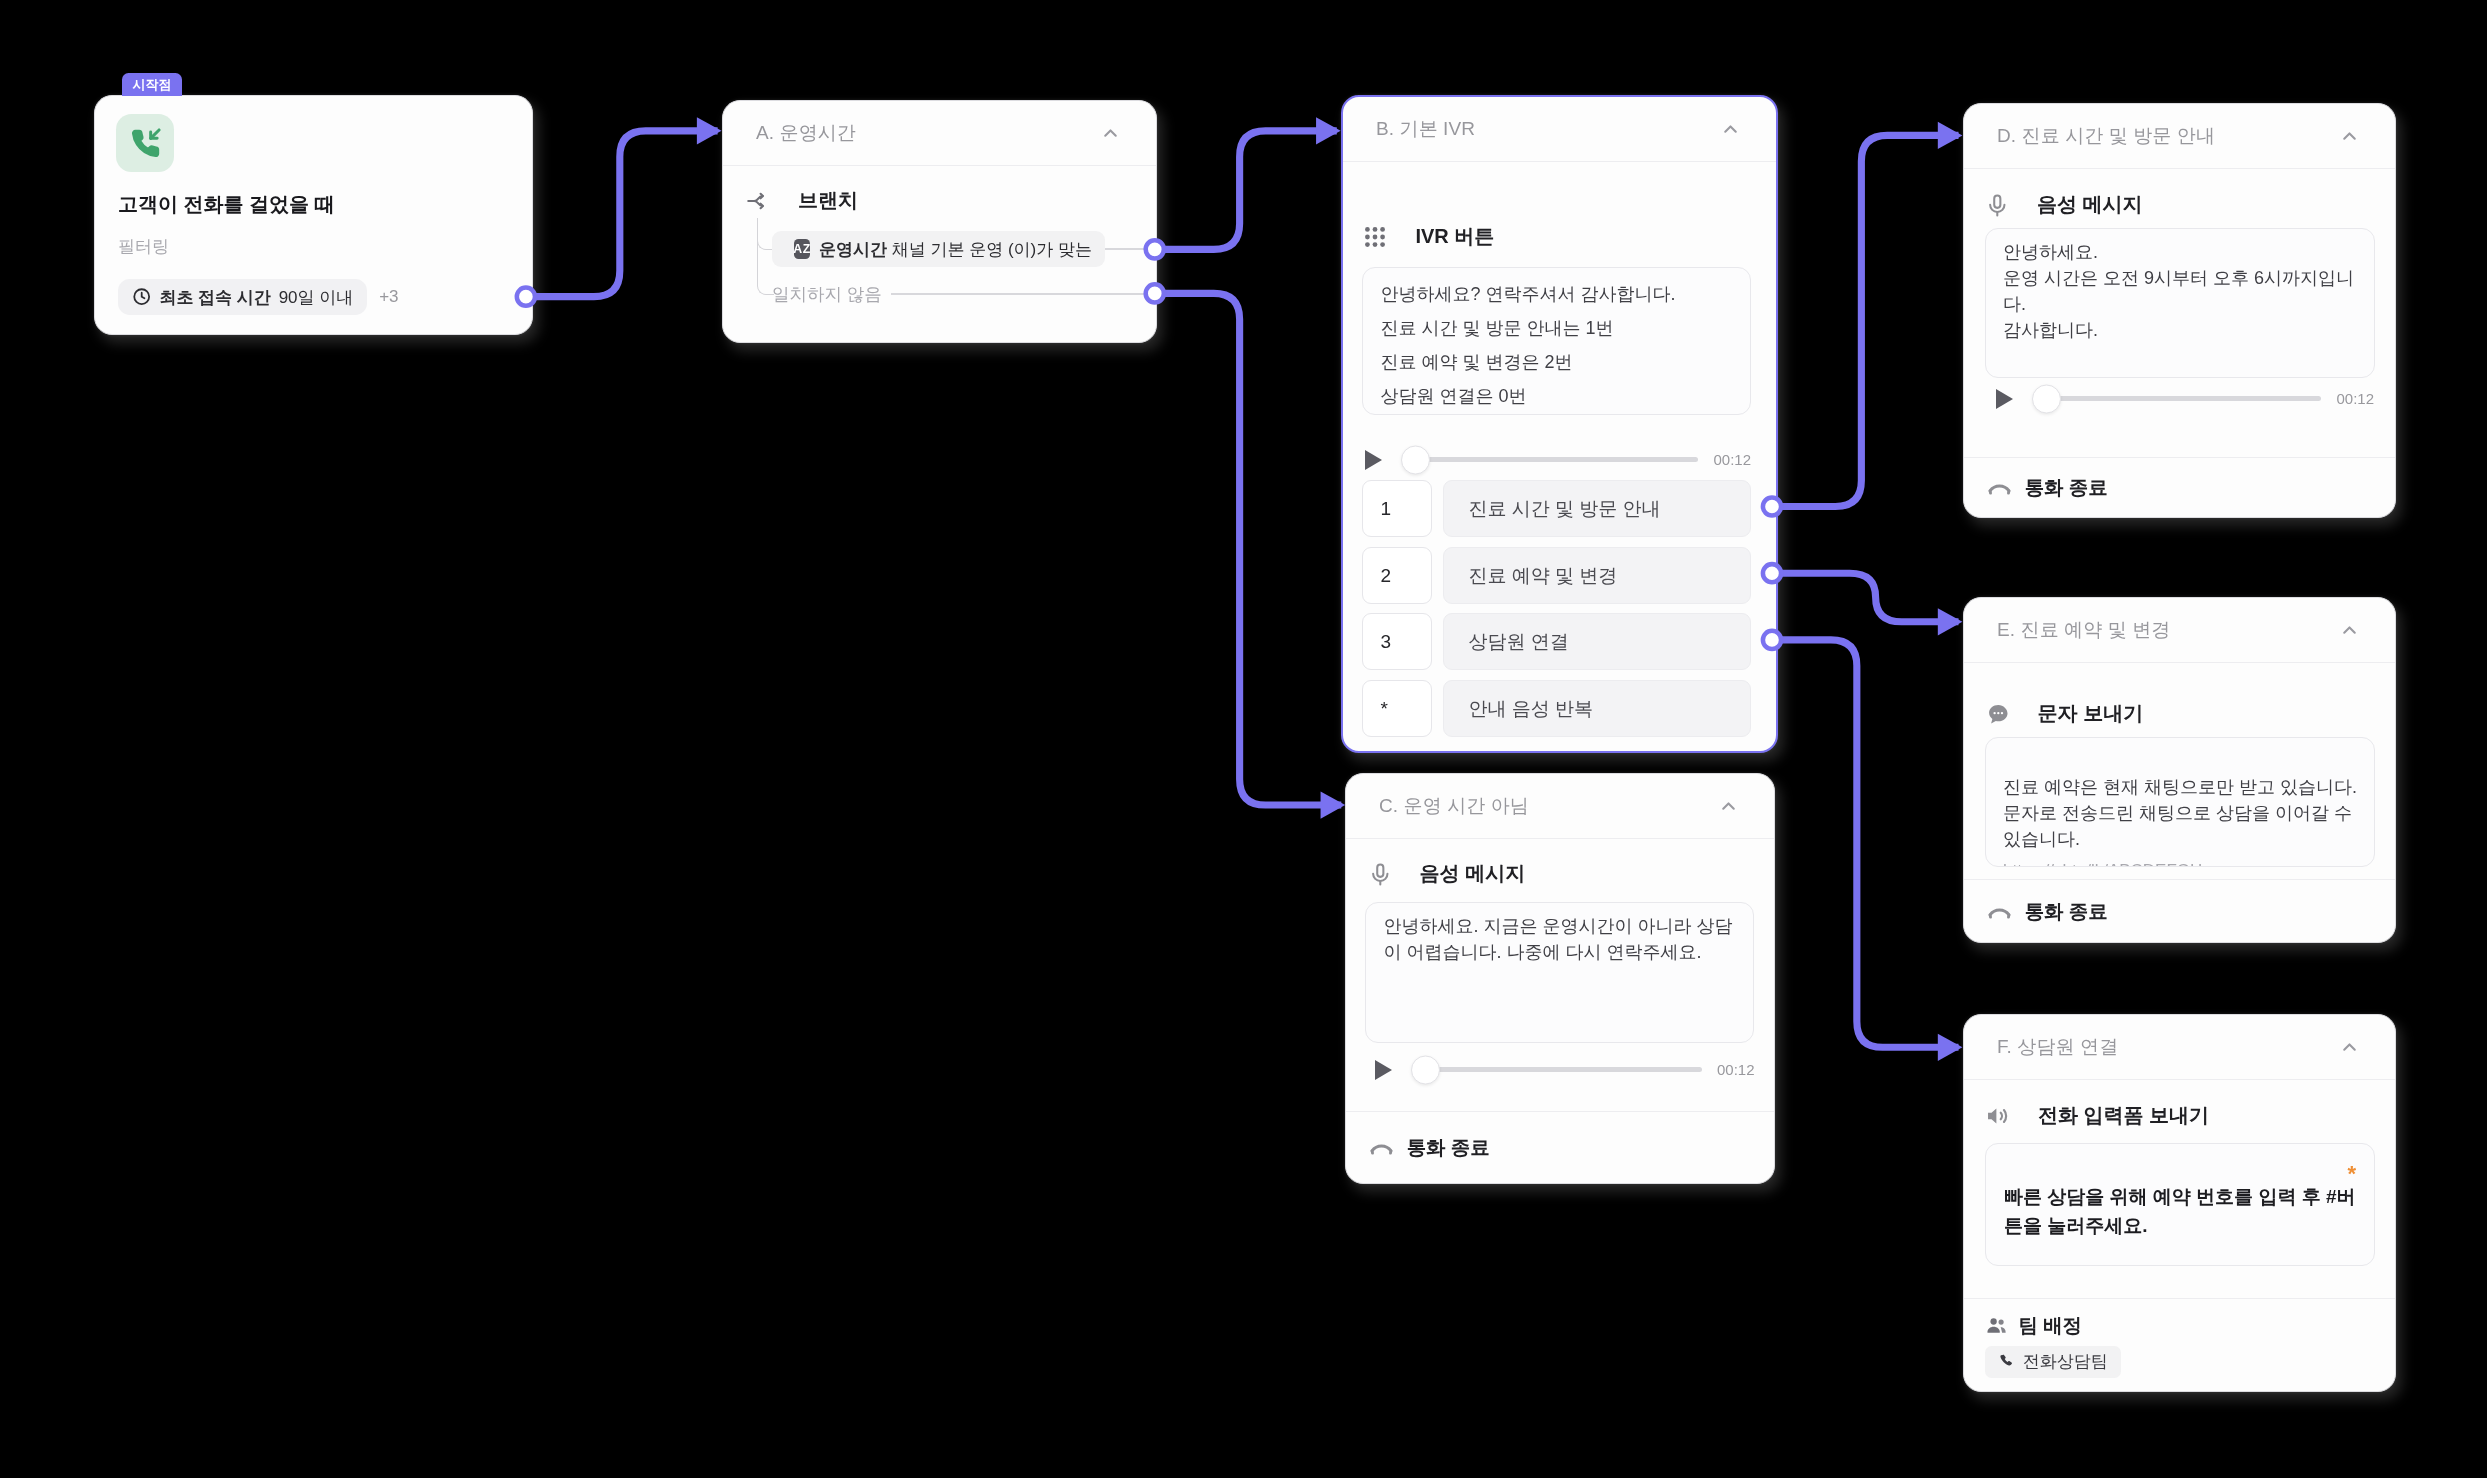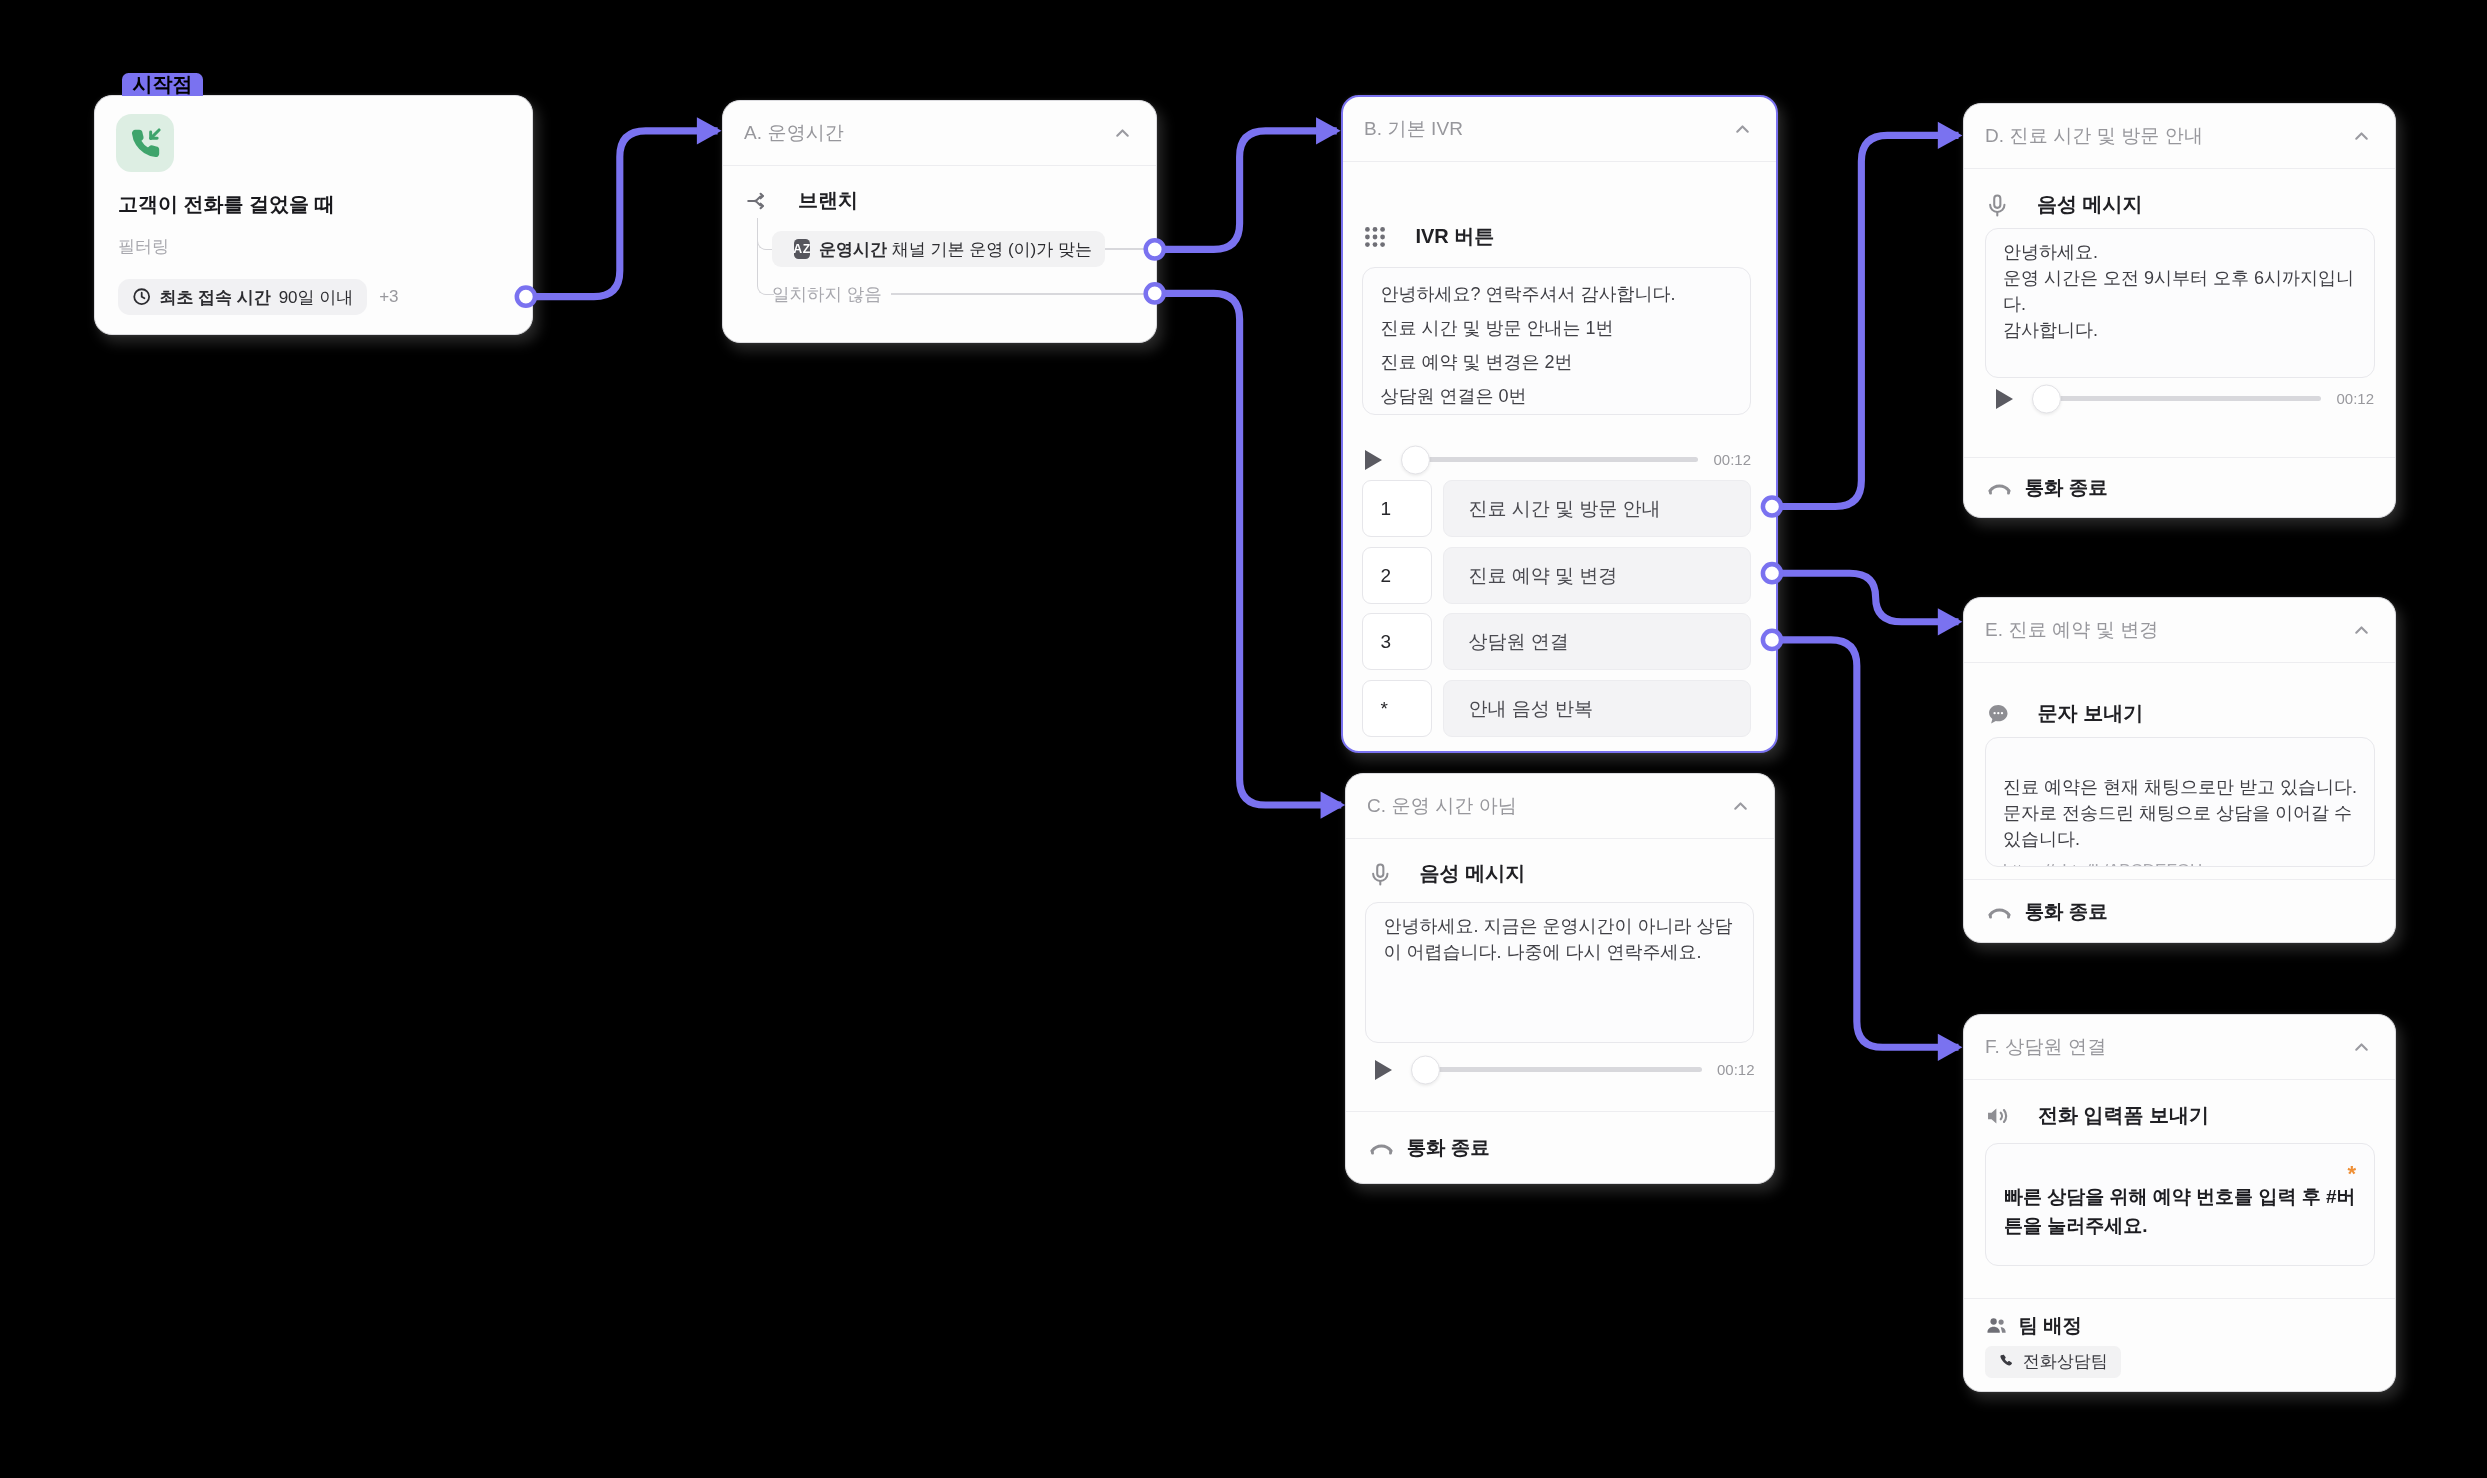--- a/index.html
+++ b/index.html
@@ -5,21 +5,21 @@
   html,body{margin:0;padding:0;background:#000;}
   body{width:2487px;height:1478px;position:relative;overflow:hidden;
        font-family:"Liberation Sans","DejaVu Sans",sans-serif;color:#1c1c20;}
   .stage{position:absolute;inset:0;}
   svg.wires{position:absolute;left:0;top:0;pointer-events:none;z-index:5;}
 
   .node{position:absolute;background:#fdfdfd;border:1.3px solid #dcdce0;border-radius:18px;
         box-shadow:5.8px 7.8px 13px rgba(255,255,255,.15),0 0 3.9px rgba(255,255,255,.10);z-index:2;}
   .node.selected{border:2.6px solid #7a72f0;}
   .hd{position:absolute;left:0;top:0;right:0;height:65px;border-bottom:1.3px solid #ededf0;
-      display:flex;align-items:center;justify-content:space-between;padding:0 21px;box-sizing:border-box;}
+      display:flex;align-items:center;justify-content:space-between;padding:0 33px;box-sizing:border-box;}
   .hd-title{font-size:19px;color:#97979c;letter-spacing:0.1px;}
   .chev{width:26px;height:26px;display:flex;align-items:center;justify-content:center;cursor:pointer;}
 
   .sec-row{position:absolute;display:flex;align-items:flex-end;gap:27px;}
   .sec-label{font-size:20px;font-weight:bold;color:#202024;}
   .msgbox{position:absolute;background:#fcfcfd;border:1.3px solid #e8e8ec;border-radius:13px;
           box-sizing:border-box;padding:10.4px 17px;font-size:18px;line-height:26px;color:#3f3f45;
           white-space:pre-line;overflow:hidden;}
   .audio{position:absolute;display:flex;align-items:center;height:31px;}
   .play{width:0;height:0;border-left:17px solid #5a5a61;border-top:10.4px solid transparent;
@@ -36,21 +36,21 @@
   .ivr-val{flex:1;background:#f3f3f5;border:1.3px solid #ececef;border-radius:9px;font-size:19px;color:#4a4a50;
            display:flex;align-items:center;padding-left:24.6px;box-sizing:border-box;cursor:pointer;}
 
   .footer{position:absolute;left:0;right:0;bottom:0;border-top:1.3px solid #ededf0;
           display:flex;align-items:center;gap:11.7px;padding-left:22px;box-sizing:border-box;}
   .endcall-label{font-size:19.4px;font-weight:bold;color:#202024;}
 
   
   #node-start{left:94px;top:95px;width:437px;height:238px;}
   .start-badge{position:absolute;left:27px;top:-23px;height:23px;padding:0 10.4px;background:#7a72f0;
-               border-radius:6.5px 6.5px 0 0;color:#000000;font-size:20px;font-weight:bold;
+               border-radius:6.5px 6.5px 0 0;color:#ffffff;font-size:13px;font-weight:bold;
                display:flex;align-items:center;}
   .start-icon{position:absolute;left:21.4px;top:18px;width:58px;height:58px;border-radius:15.5px;
               background:#ddeee3;display:flex;align-items:center;justify-content:center;}
   .start-title{position:absolute;left:23px;top:95px;font-size:20px;font-weight:bold;color:#19191d;}
   .start-sub{position:absolute;left:23px;top:139px;font-size:17px;color:#a8a8ae;}
   .cond-row{position:absolute;left:23px;top:183px;height:36px;display:flex;align-items:center;}
   .cond-pill{display:inline-flex;align-items:center;gap:7.8px;height:36px;padding:0 14.2px;
              background:#f1f1f3;border-radius:11.7px;cursor:pointer;}
   .cond-label{font-size:17px;font-weight:bold;color:#2c2c30;}
   .cond-value{font-size:17px;color:#2c2c30;}

